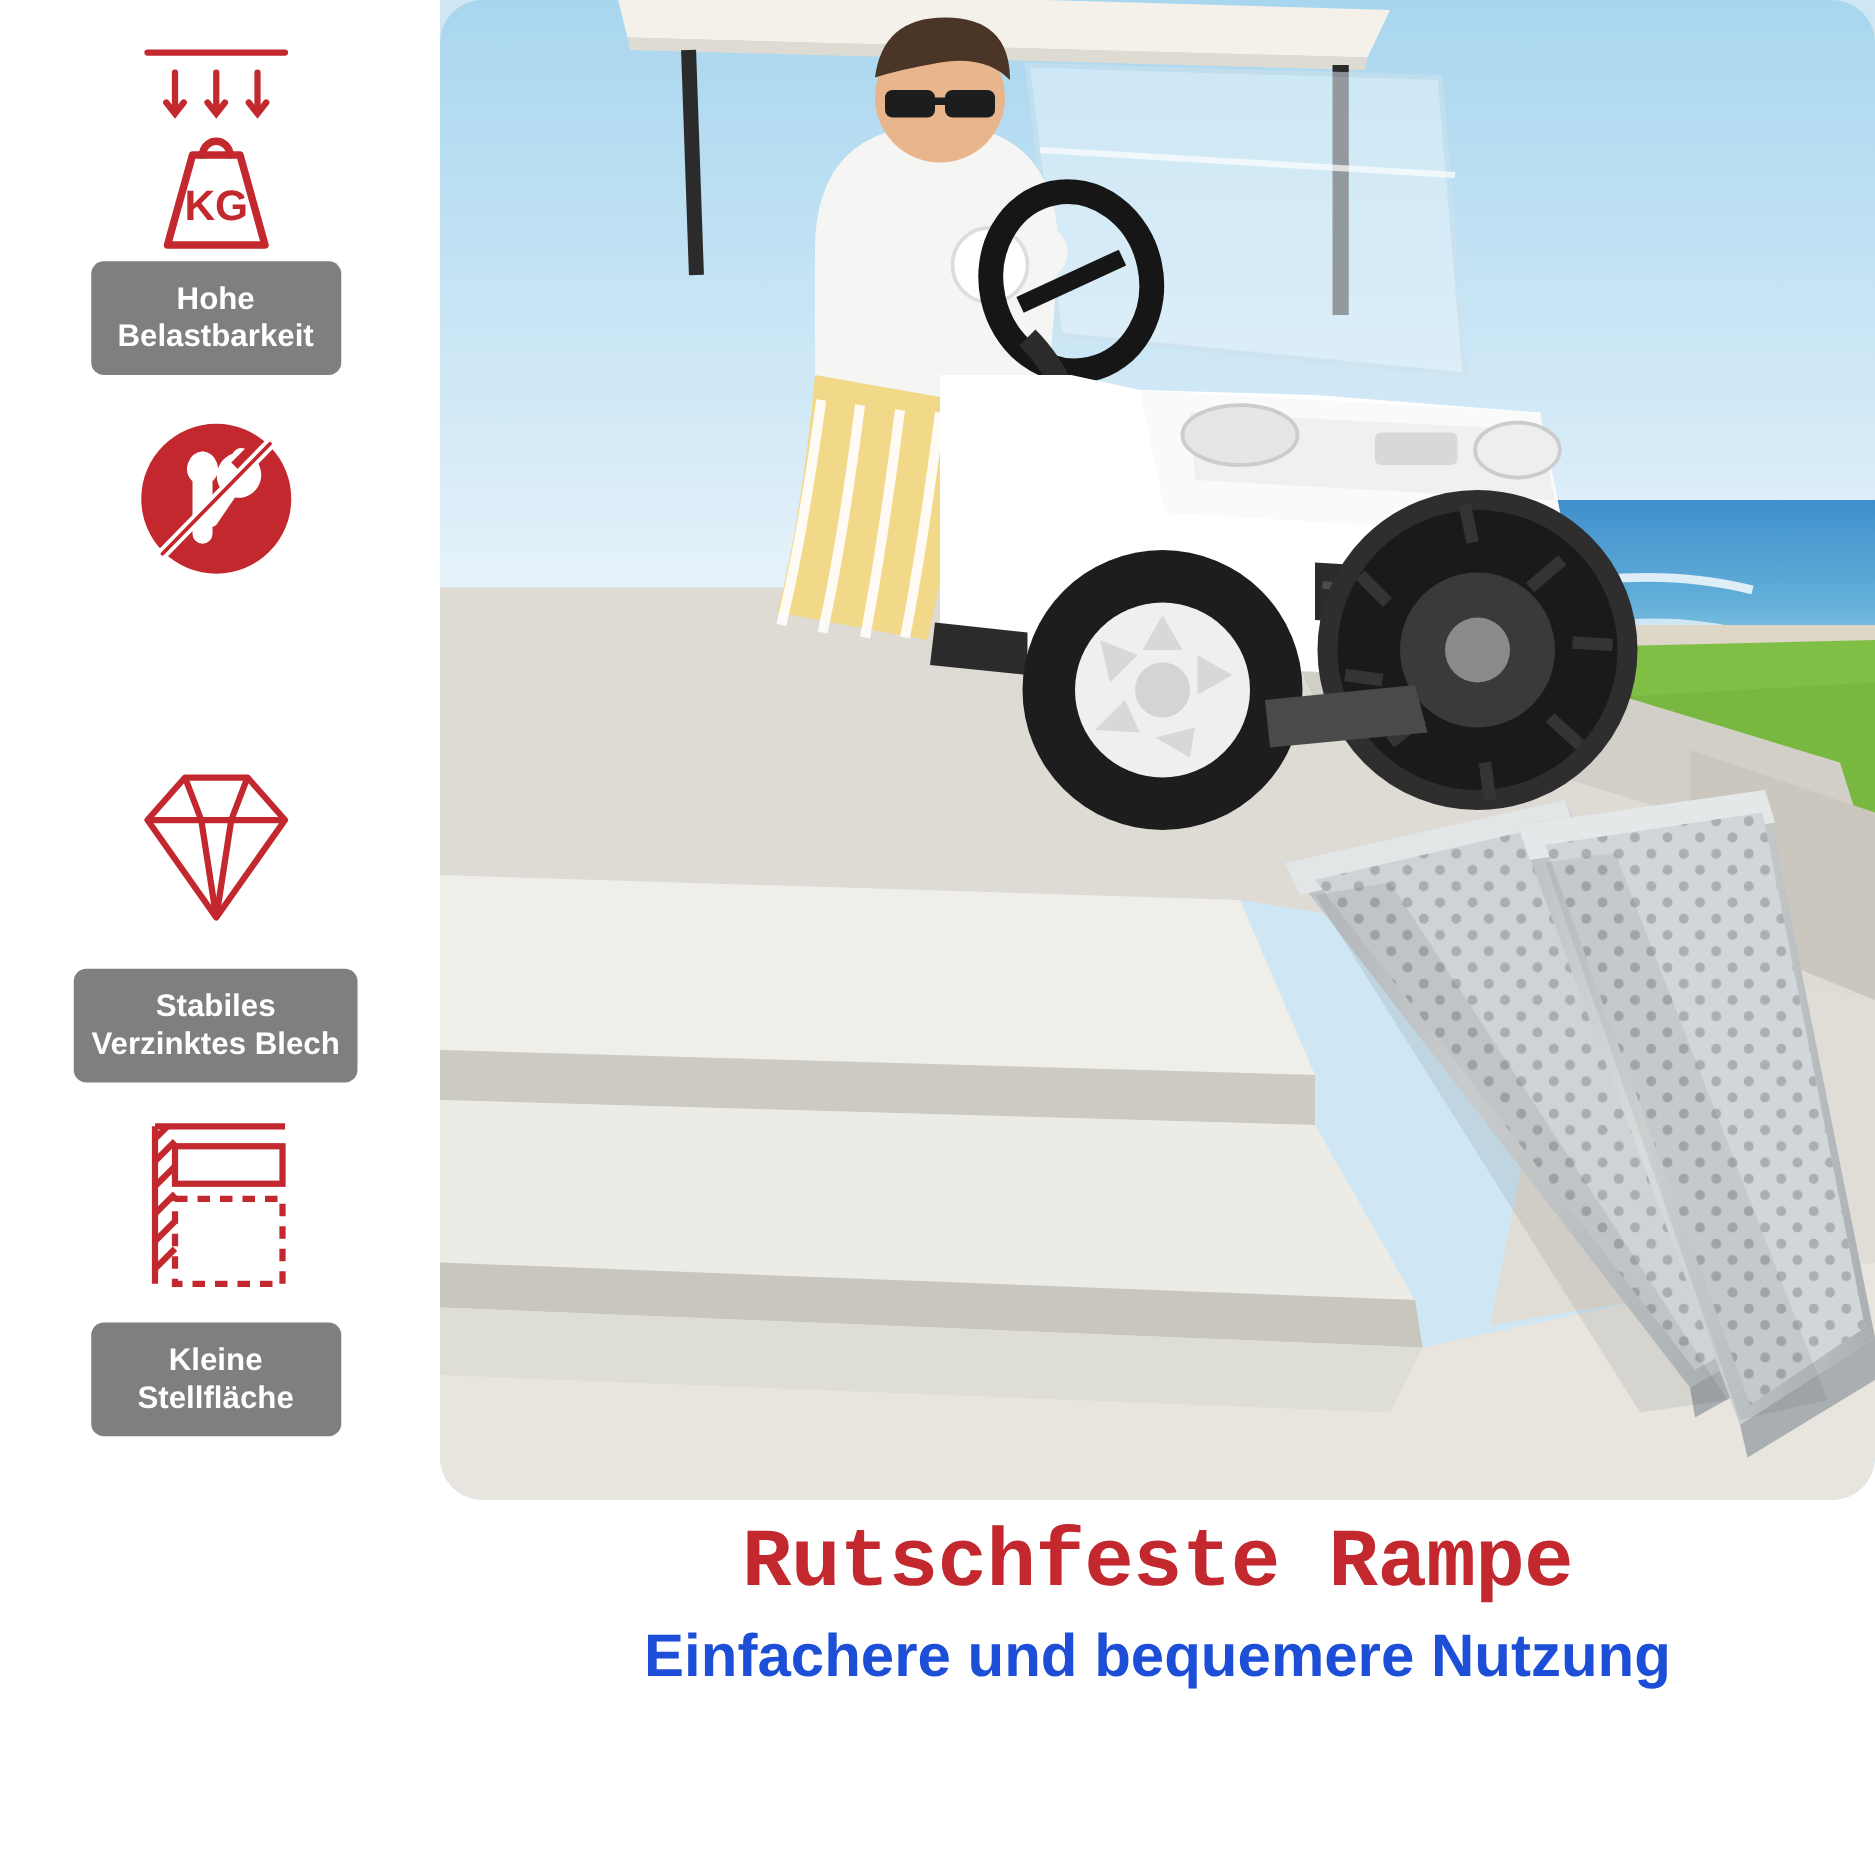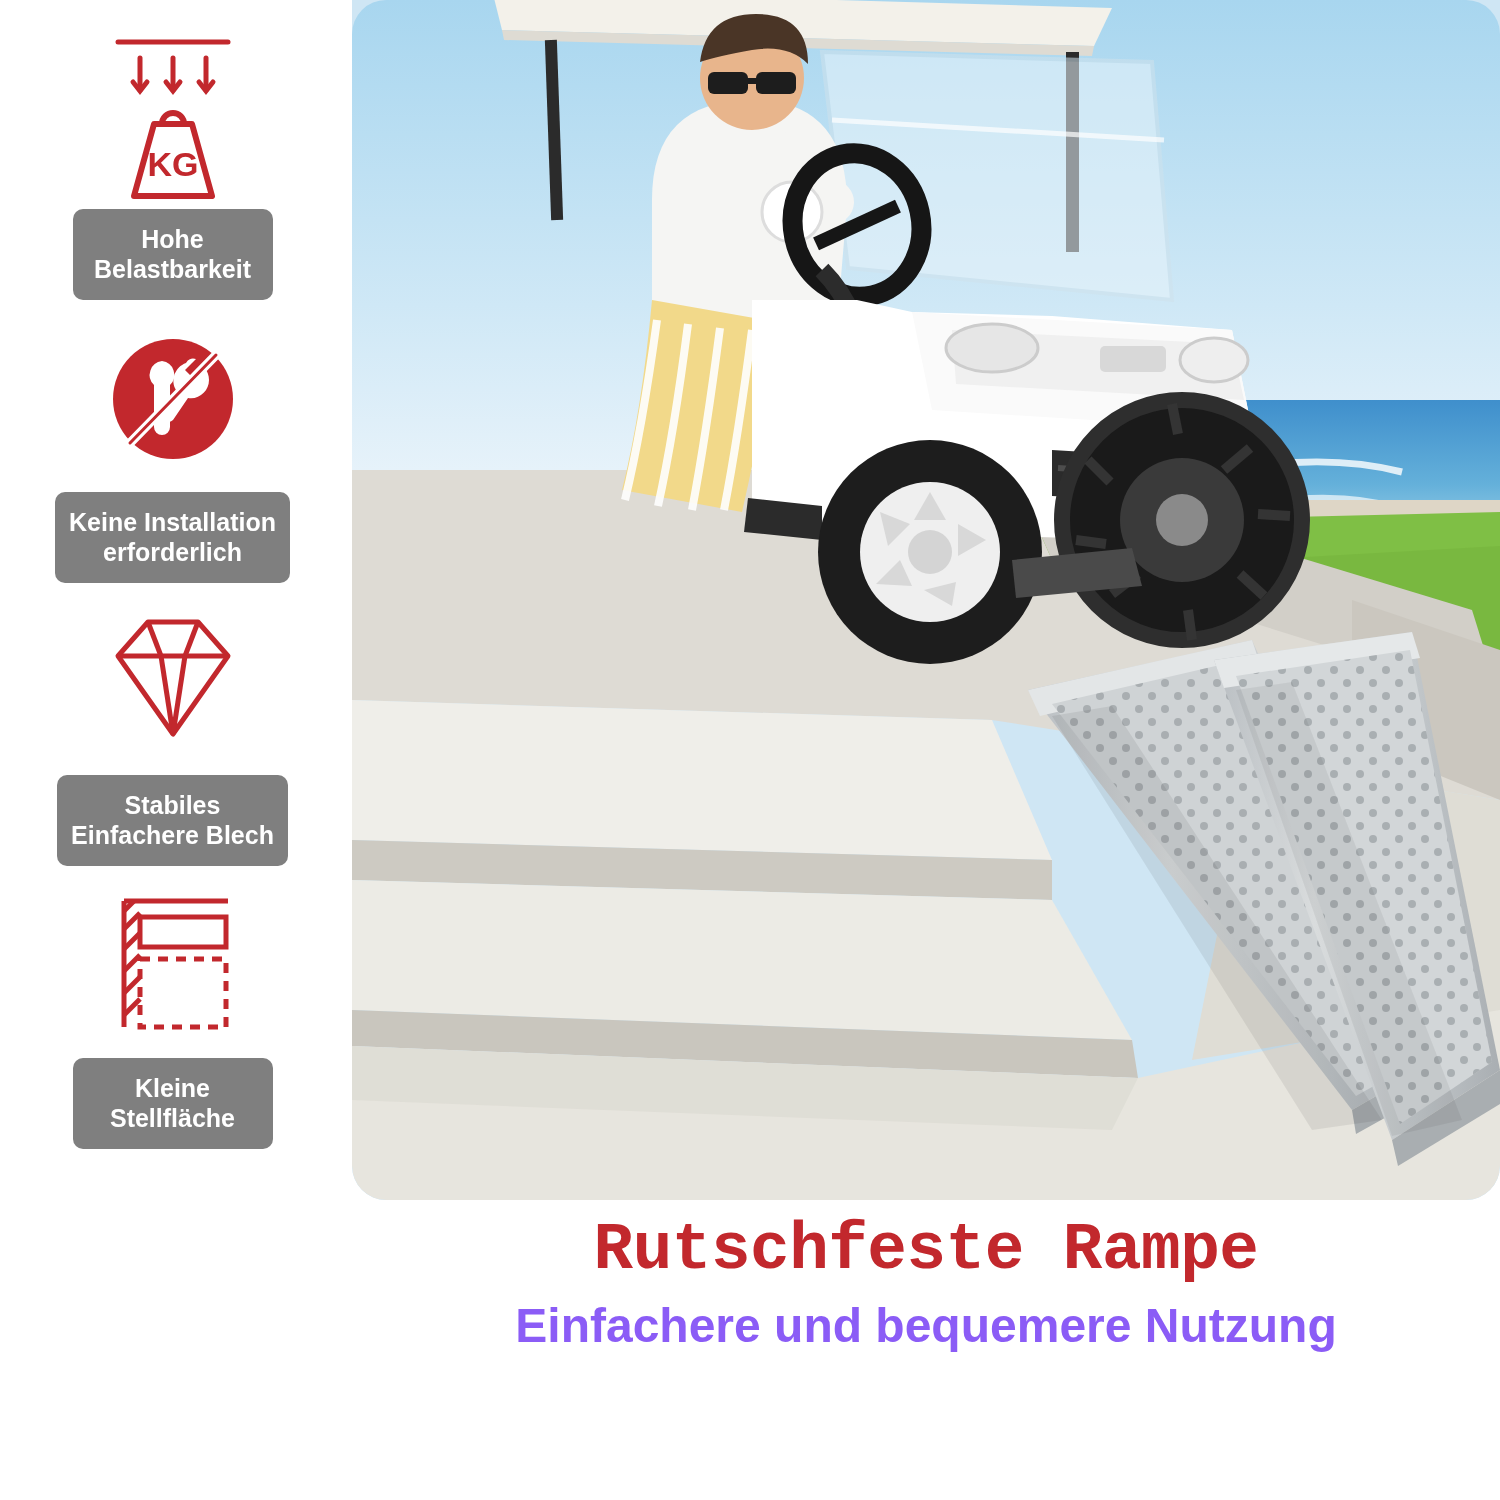--- a/index.html
+++ b/index.html
@@ -88,21 +88,21 @@
   }
   .headline {
     color: #c2282d;
     font-size: 66px;
     font-weight: bold;
     letter-spacing: -0.5px;
     line-height: 1.08;
     font-family: Liberation Mono, monospace;
   }
   .subheadline {
-    color: #8b5cf6;
+    color: #1d4ed8;
     font-size: 48px;
     font-weight: bold;
     margin-top: 14px;
     line-height: 1.1;
   }
 </style>
 </head>
 <body>
 
 <div class="page">
@@ -136,39 +136,37 @@
         <svg width="170" height="175" viewBox="0 0 170 175" xmlns="http://www.w3.org/2000/svg">
           <circle cx="85" cy="88" r="60" fill="#c2282d"></circle>
           <g fill="#ffffff">
             <path d="M74 50 a14 14 0 0 0 -8 24 l0 42 a8 8 0 0 0 16 0 l0 -42 a14 14 0 0 0 -8 -24 z"></path>
             <path d="M100 52 c-11 4 -16 17 -10 27 l-14 22 a7 7 0 0 0 11 8 l15 -22 c11 2 21 -7 21 -18 0 -5 -2 -9 -4 -12 l-11 11 -9 -9 11 -11 c-3 -1 -7 -1 -10 4 z" transform="translate(-2,0)"></path>
           </g>
           <line x1="42" y1="132" x2="128" y2="44" stroke="#ffffff" stroke-width="9" stroke-linecap="round"></line>
           <line x1="42" y1="132" x2="128" y2="44" stroke="#c2282d" stroke-width="3" stroke-linecap="round"></line>
         </svg>
       </div>
-      <div class="feature-label">Keine Installation
-erforderlich</div>
     </div>
 
     <div class="feature">
       <div class="feature-icon">
         <svg width="170" height="175" viewBox="0 0 170 175" xmlns="http://www.w3.org/2000/svg">
           <g stroke="#c2282d" stroke-width="5" fill="none" stroke-linejoin="round">
             <polygon points="30,62 60,28 110,28 140,62 85,140"></polygon>
             <line x1="30" y1="62" x2="140" y2="62"></line>
             <line x1="60" y1="28" x2="73" y2="62"></line>
             <line x1="110" y1="28" x2="97" y2="62"></line>
             <line x1="73" y1="62" x2="85" y2="140"></line>
             <line x1="97" y1="62" x2="85" y2="140"></line>
           </g>
         </svg>
       </div>
       <div class="feature-label">Stabiles
-Einfachere Blech</div>
+Verzinktes Blech</div>
     </div>
 
     <div class="feature">
       <div class="feature-icon">
         <svg width="170" height="175" viewBox="0 0 170 175" xmlns="http://www.w3.org/2000/svg">
           <g stroke="#c2282d" stroke-width="5" fill="none">
             <line x1="36" y1="24" x2="140" y2="24"></line>
             <line x1="36" y1="24" x2="36" y2="150"></line>
             <rect x="52" y="40" width="86" height="30"></rect>
             <rect x="52" y="82" width="86" height="68" stroke-dasharray="10 8"></rect>

